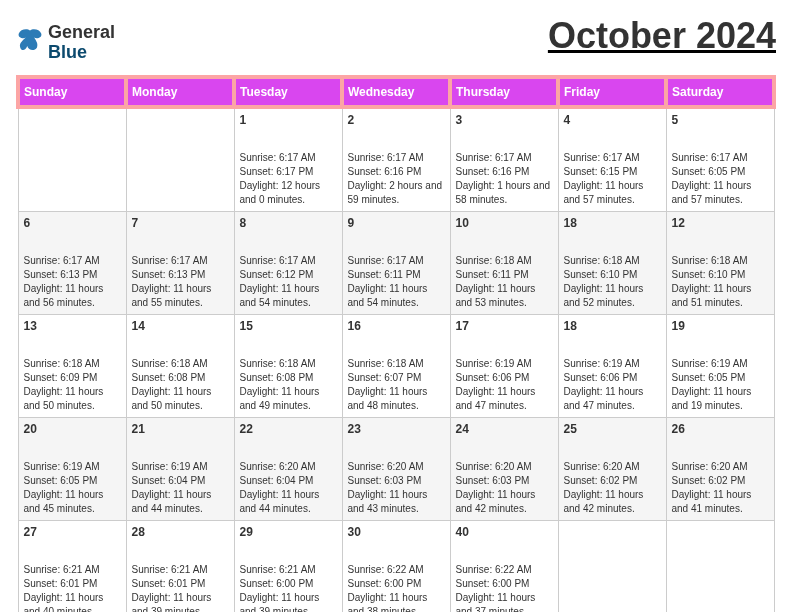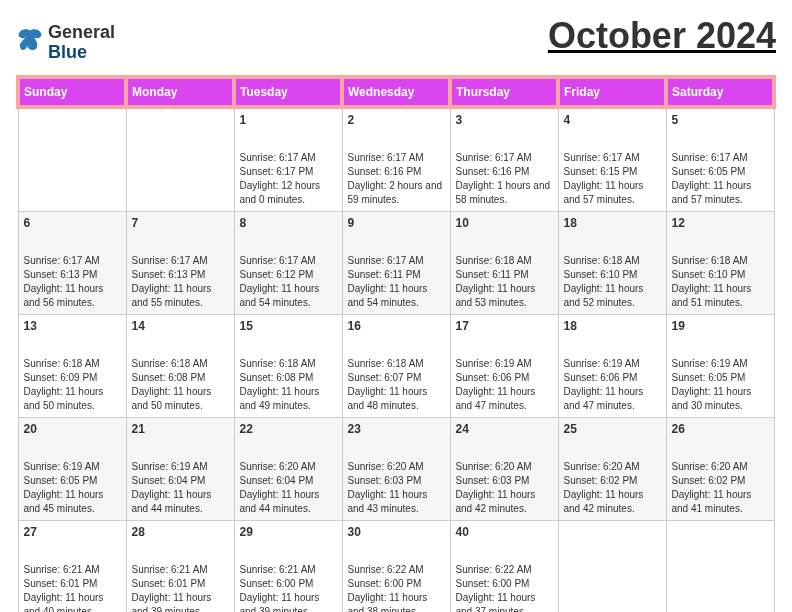--- a/index.html
+++ b/index.html
@@ -268,21 +268,21 @@
           <span>Sunrise: 6:19 AM</span><br>
           <span>Sunset: 6:06 PM</span><br>
           <span>Daylight: 11 hours and 47 minutes.</span>
         </div>
         </td>
         <td>
           <span class="day-num">19</span>
         <div class="cell-info">
           <span>Sunrise: 6:19 AM</span><br>
           <span>Sunset: 6:05 PM</span><br>
-          <span>Daylight: 11 hours and 30 minutes.</span>
+          <span>Daylight: 11 hours and 19 minutes.</span>
         </div>
         </td>
       </tr>
       <tr>
         <td>
           <span class="day-num">20</span>
         <div class="cell-info">
           <span>Sunrise: 6:19 AM</span><br>
           <span>Sunset: 6:05 PM</span><br>
           <span>Daylight: 11 hours and 45 minutes.</span>

